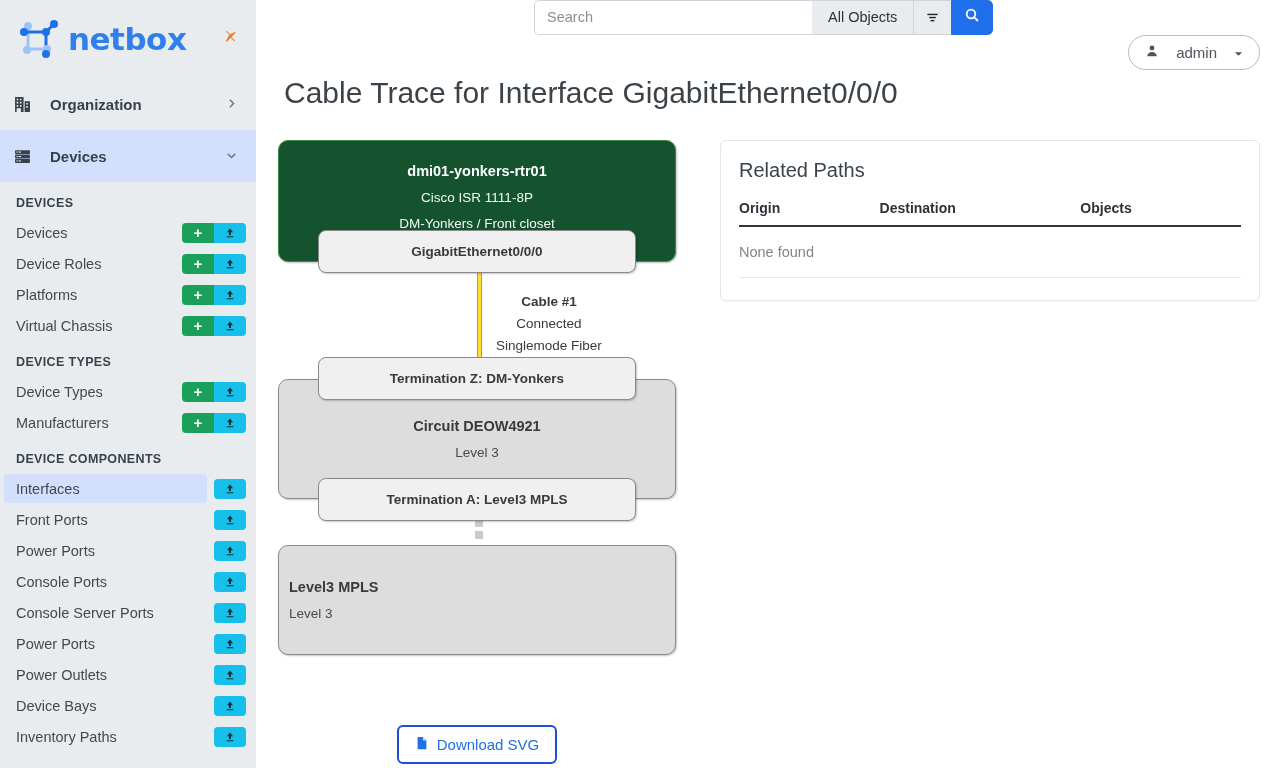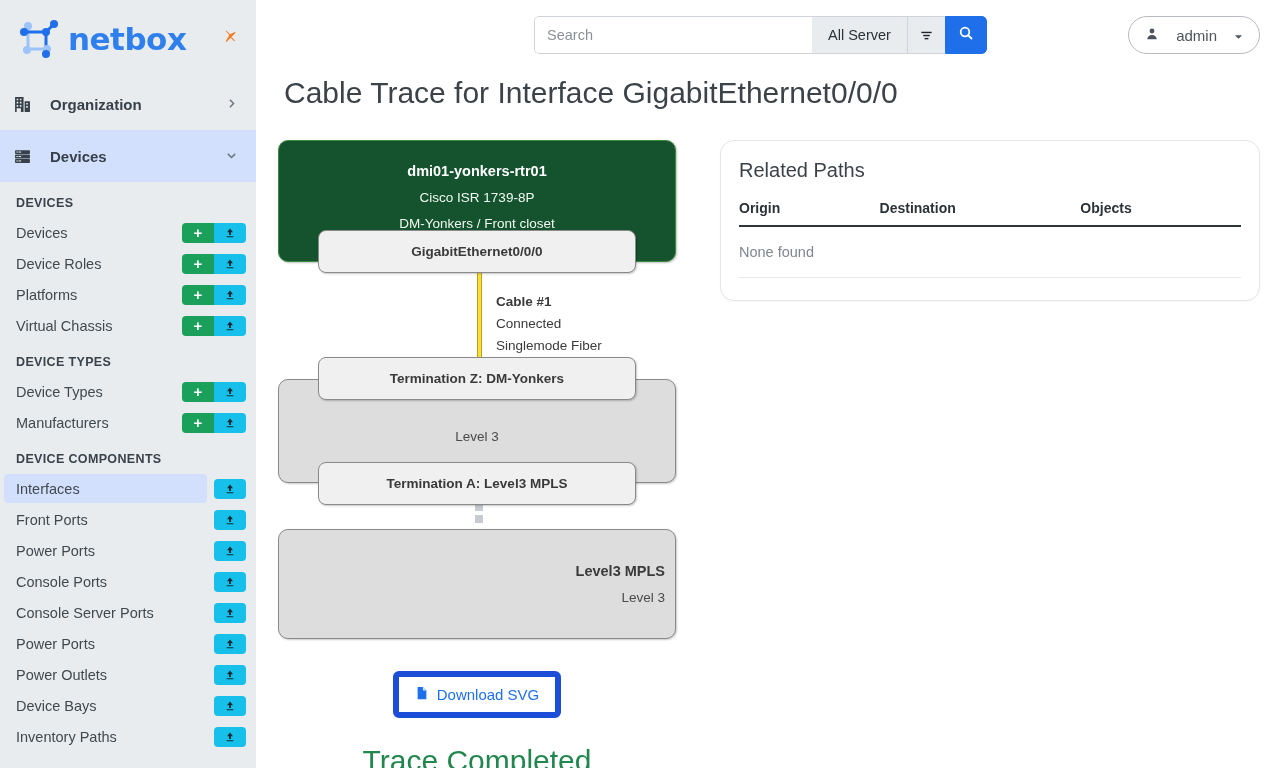--- a/index.html
+++ b/index.html
@@ -65,21 +65,21 @@
     align-items: center; justify-content: center;
     color: #fff; font-size: 12px; line-height: 1; cursor: pointer;
   }
   .btn-add { background: #1aa05a; border-radius: 4px 0 0 4px; font-size: 15px; font-weight: 600; }
   .btn-imp { background: #17c0eb; border-radius: 0 4px 4px 0; }
   .btn-imp.solo { border-radius: 4px; }
 
   
   #main { flex: 1; height: 768px; background: #fff; overflow: hidden; position: relative; }
 
-  .topbar { height: 70px; display: flex; align-items: center; padding: 0 20px; }
+  .topbar { height: 70px; display: flex; align-items: center; padding: 0 20px; flex-direction: column; }
   .search-wrap {
     display: flex; align-items: stretch; height: 38px;
     margin: 0 auto 0 258px;
     border-radius: 5px; overflow: hidden;
   }
   .search-input {
     width: 278px; border: 1px solid #ced4da; border-right: none;
     border-radius: 5px 0 0 5px; padding: 0 12px;
     font-size: 14.5px; color: #333; outline: none; background: #fff;
     font-family: "Liberation Sans", sans-serif;
@@ -132,21 +132,21 @@
     text-align: center; padding: 13px 8px;
     font-size: 13.5px; font-weight: 700; color: #3a3a3a;
     box-shadow: 1px 1px 2px rgba(0,0,0,.22);
   }
 
   .cable-seg { position: relative; height: 106px; }
   .cable-line {
     position: absolute; left: 199px; top: 0; width: 5px; height: 106px;
     background: #ffdd33; border-left: 1px solid #b3a429; border-right: 1px solid #b3a429;
   }
-  .cable-info { position: absolute; left: 218px; top: 21px; text-align: left; }
+  .cable-info { position: absolute; left: 218px; top: 21px; text-align: center; }
   .cable-info .cl { font-size: 13.5px; color: #3a3a3a; margin-bottom: 7px; }
   .cable-info .cl.b { font-weight: 700; }
 
   .circuit-wrap { position: relative; margin-top: 0; }
   .circuit-box {
     width: 398px; background: #dddddd; border: 1px solid #8a8a8a; border-radius: 10px;
     text-align: center; padding: 38px 10px;
     box-shadow: 1px 1px 2px rgba(0,0,0,.22);
   }
   .circuit-box .ctitle { font-size: 14.5px; font-weight: 700; color: #3a3a3a; }
@@ -159,42 +159,43 @@
   }
 
   .dots { height: 46px; position: relative; }
   .dots i {
     position: absolute; left: 197px; width: 8px; height: 8px;
     background: #c8ccd2; display: block;
   }
 
   .node-provider {
     background: #dddddd; border: 1px solid #8a8a8a; border-radius: 10px;
-    text-align: right; padding: 33px 10px;
+    text-align: left; padding: 33px 10px;
     box-shadow: 1px 1px 2px rgba(0,0,0,.22);
   }
   .node-provider .pname { font-size: 14.5px; font-weight: 700; color: #3a3a3a; }
   .node-provider .pmeta { font-size: 13.5px; color: #4a4a4a; margin-top: 11px; }
 
   .dl-wrap { text-align: center; margin-top: 32px; }
   .dl-btn {
     display: inline-flex; align-items: center; gap: 8px;
-    border: 6px solid #1d4ed8; border-radius: 6px;
+    border: 2px solid #1d4ed8; border-radius: 6px;
     background: #fff; color: #1f6feb;
     font-size: 15px; padding: 9px 16px; cursor: pointer;
     font-family: "Liberation Sans", sans-serif;
+    margin-top: 38px;
   }
   .trace-done {
     text-align: center; margin-top: 26px;
     font-size: 30px; color: #22874f;
   }
 
   
   .card {
-    border: 1px solid #e3e6ea; border-radius: 14px; background: #fff;
+    border: 1px solid #e3e6ea; border-radius: 6px; background: #fff;
     padding: 18px 18px 22px;
     box-shadow: 0 1px 2px rgba(0,0,0,.03);
   }
   .card-title { font-size: 20px; color: #3b4349; font-weight: 400; margin-bottom: 18px; }
   table.paths { width: 100%; border-collapse: collapse; }
   table.paths th {
     text-align: left; font-size: 14px; font-weight: 700; color: #2b3238;
     padding: 0 0 9px 0; border-bottom: 2px solid #2f3539;
   }
   table.paths td {
@@ -436,21 +437,21 @@
       </span>
     </div>
 
   </aside>
 
   <main id="main">
 
     <div class="topbar">
       <div class="search-wrap">
         <input class="search-input" type="text" value="" placeholder="Search" style="">
-        <div class="search-scope">All Server</div>
+        <div class="search-scope">All Objects</div>
         <div class="search-filter">
           <svg viewBox="0 0 16 16" width="15" height="15" fill="#212529">
             <rect x="2.5" y="4" width="11" height="1.5"></rect>
             <rect x="4.5" y="7.3" width="7" height="1.5"></rect>
             <rect x="6" y="10.6" width="4" height="1.5"></rect>
           </svg>
         </div>
         <div class="search-go">
           <span>
             <svg viewBox="0 0 16 16" width="16" height="16" fill="none" stroke="#fff" stroke-width="1.8">
@@ -479,21 +480,21 @@
 
     <h1 class="page-title">Cable Trace for Interface GigabitEthernet0/0/0</h1>
 
     <div class="content">
 
       <div class="col-left">
         <div class="trace">
 
           <div class="node-device">
             <div class="dname">dmi01-yonkers-rtr01</div>
-            <div class="dmeta">Cisco ISR 1739-8P</div>
+            <div class="dmeta">Cisco ISR 1111-8P</div>
             <div class="dmeta">DM-Yonkers / Front closet</div>
           </div>
 
           <div class="term-box">
             <span>GigabitEthernet0/0/0</span>
           </div>
 
           <div class="cable-seg">
             <div class="cable-line"></div>
             <div class="cable-info">
@@ -501,20 +502,21 @@
               <div class="cl">Connected</div>
               <div class="cl">Singlemode Fiber</div>
             </div>
           </div>
 
           <div class="circuit-wrap">
             <div class="term-box term-over-top">
               <span>Termination Z: DM-Yonkers</span>
             </div>
             <div class="circuit-box">
+              <div class="ctitle">Circuit DEOW4921</div>
               <div class="cmeta">Level 3</div>
             </div>
             <div class="term-box term-over-bot">
               <span>Termination A: Level3 MPLS</span>
             </div>
           </div>
 
           <div class="dots">
             <i style="top:8px"></i>
               <i style="top:20px"></i>

